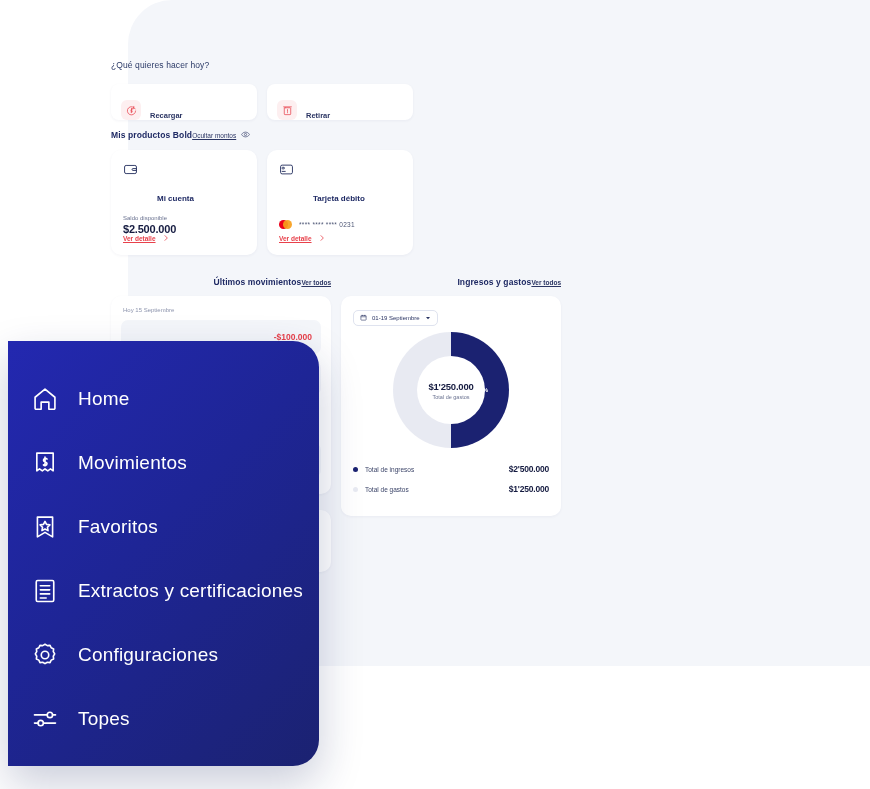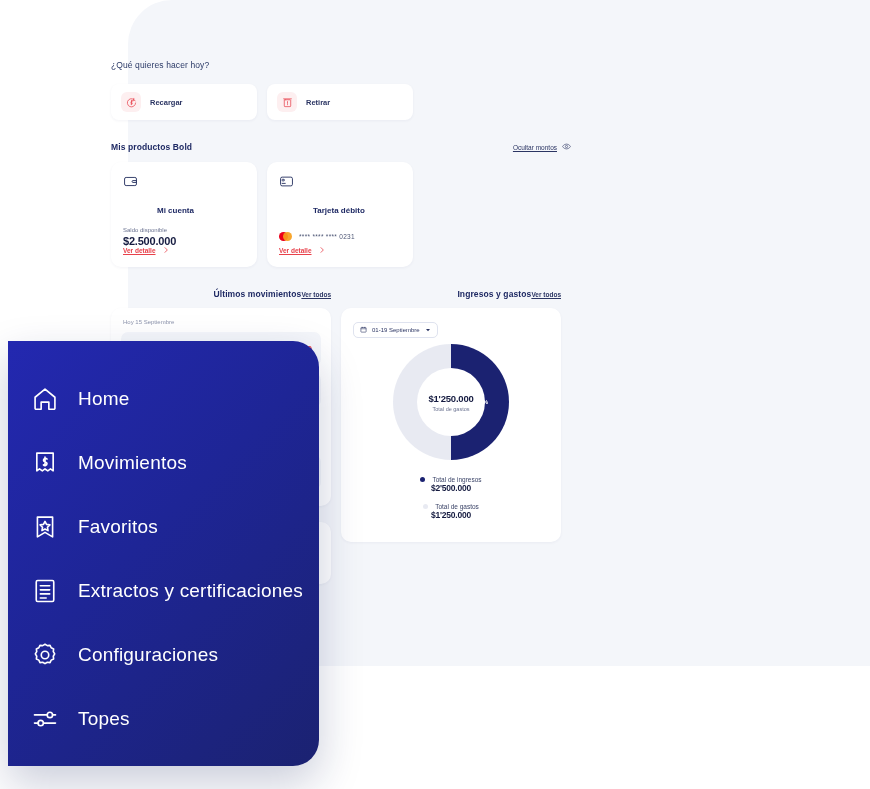--- a/index.html
+++ b/index.html
@@ -29,37 +29,37 @@
   }
   .sec-title {
     font-size: 8.5px; font-weight: bold; color: #1f2a64; letter-spacing: .1px;
   }
 
   
   .actions { display: flex; gap: 10px; }
   .action-card {
     width: 146px; height: 36px;
     background: #fff; border-radius: 8px;
-    display: flex; align-items: center; gap: 9px;
+    display: flex; align-items: flex-end; gap: 9px;
     padding-left: 10px;
     box-shadow: 0 1px 3px rgba(30,40,90,.05);
   }
   .action-ico {
     width: 20px; height: 20px; border-radius: 6px;
     background: #fdeff0;
     display: flex; align-items: center; justify-content: center;
     flex: 0 0 auto;
   }
   .action-ico svg { display: block; }
   .action-label { font-size: 7.5px; font-weight: bold; color: #2b3563; }
 
   
   .prod-head {
-    display: flex; align-items: flex-end; justify-content: space-between;
-    margin: 22px 0 10px 0;
+    display: flex; align-items: flex-end; 
+    margin: 10px 0 10px 0;
   }
   .hide-amounts {
     display: flex; align-items: center; gap: 5px;
     font-size: 6.5px; color: #2b3563;
   }
   .hide-amounts .txt { text-decoration: underline; }
 
   .prod-row { display: flex; gap: 10px; }
   .prod-card {
     width: 146px; height: 105px;
@@ -143,21 +143,20 @@
   .donut-amt { font-size: 9.5px; font-weight: bold; color: #151b40; letter-spacing: -.2px; }
   .donut-lbl { font-size: 5.5px; color: #6b7391; margin-top: 2px; }
   .donut-pct {
     position: absolute; font-size: 6px; font-weight: bold; color: #ffffff;
     right: 21px; top: 50%; transform: translateY(-50%);
   }
   .legend { margin-top: 16px; }
   .legend-row {
     display: flex; align-items: center; justify-content: space-between;
     margin-bottom: 10px;
-    flex-direction: column;
   }
   .legend-left { display: flex; align-items: center; gap: 7px; }
   .dot { width: 5px; height: 5px; border-radius: 50%; }
   .legend-lbl { font-size: 6.5px; color: #3b4468; }
   .legend-val { font-size: 8.5px; font-weight: bold; color: #151b40; letter-spacing: -.2px; }
 
   
   .promo {
     margin-top: 16px;
     background: #fff; border-radius: 10px;

